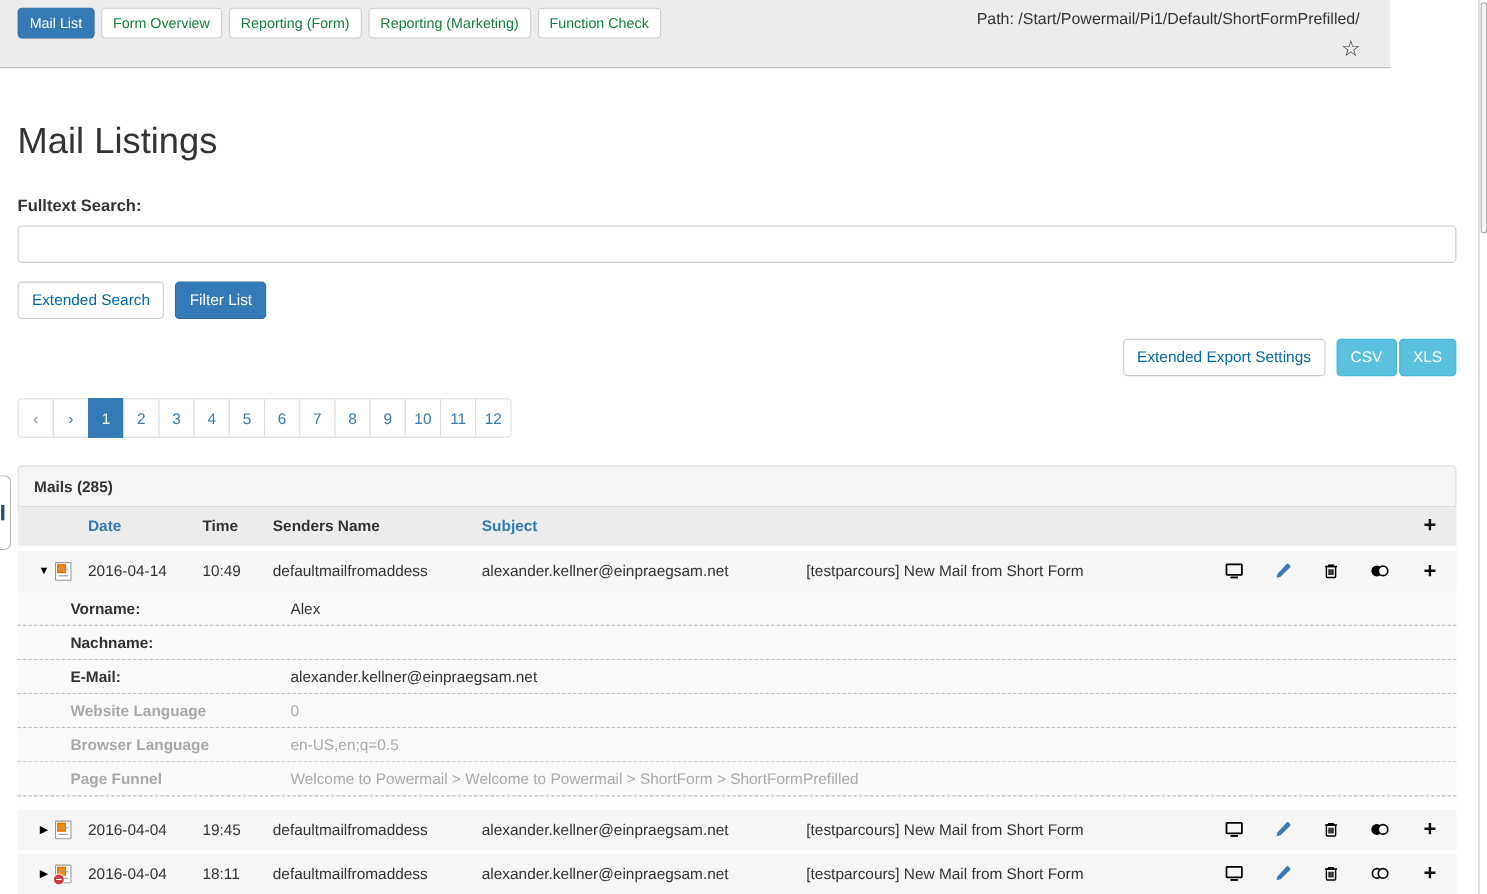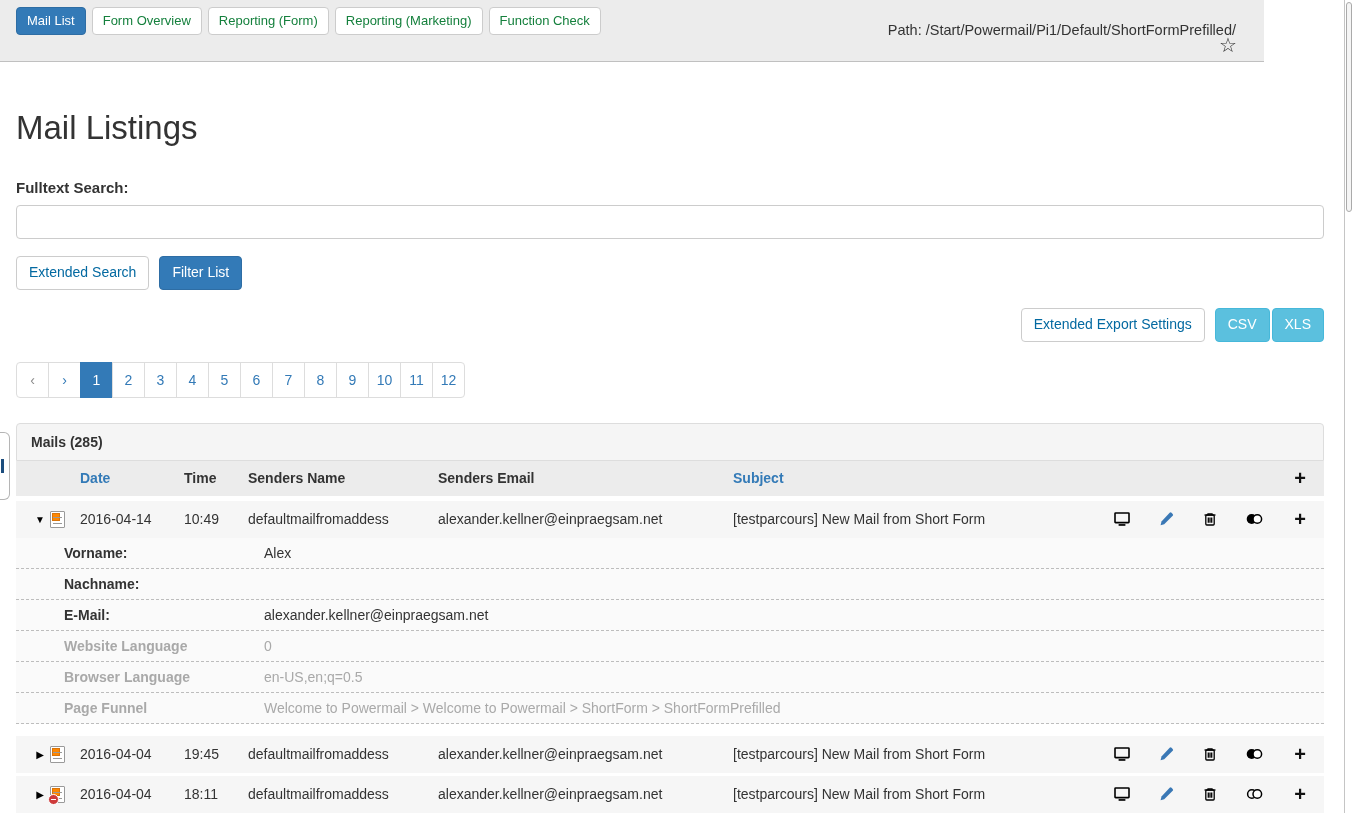--- a/index.html
+++ b/index.html
@@ -11,21 +11,21 @@
   }
 
   
   .topbar { position:relative; height:62px; width:1264px; background:#ececec; border-bottom:1px solid #c0c0c0; }
   .tabs { display:flex; gap:6px; padding:7px 0 0 16px; }
   .tab {
     font-family:inherit; font-size:13px; line-height:1.4; padding:4px 10px;
     background:#fff; color:#15803d; border:1px solid #ccc; border-radius:4px; cursor:pointer;
   }
   .tab.active { background:#337ab7; border-color:#2e6da4; color:#fff; }
-  .path { position:absolute; top:22px; right:28px; font-size:14.5px; color:#333; }
+  .path { position:absolute; top:10px; right:28px; font-size:14.5px; color:#333; }
   .star { position:absolute; top:35px; right:27px; font-size:20px; color:#333; line-height:1; cursor:pointer; }
 
   
   .content { padding:0 28px 0 16px; }
   h1.page-title { font-size:33px; font-weight:400; color:#333; margin:47px 0 32px; letter-spacing:0; }
   .search-label { display:block; font-weight:bold; font-size:15px; margin-bottom:9px; }
   .search-input {
     display:block; width:100%; height:34px; padding:6px 12px;
     border:1px solid #ccc; border-radius:4px; font-family:inherit; font-size:14px; color:#333; outline:none;
   }
@@ -158,21 +158,20 @@
 
   <div class="panel">
     <div class="panel-heading">Mails (285)</div>
 
     <div class="thead grid-cols">
       <span></span>
         <span></span>
       <span class="sortable">Date</span>
       <span>Time</span>
       <span>Senders Name</span>
-      <span>Senders Email</span>
       <span class="sortable">Subject</span>
       <span class="h-plus">+</span>
     </div>
 
     <div>
         <div class="mail-row grid-cols">
           <span class="cell-caret">▼</span>
           <span class="cell-ic">
             <span class="rec-icon"></span>
           </span>

